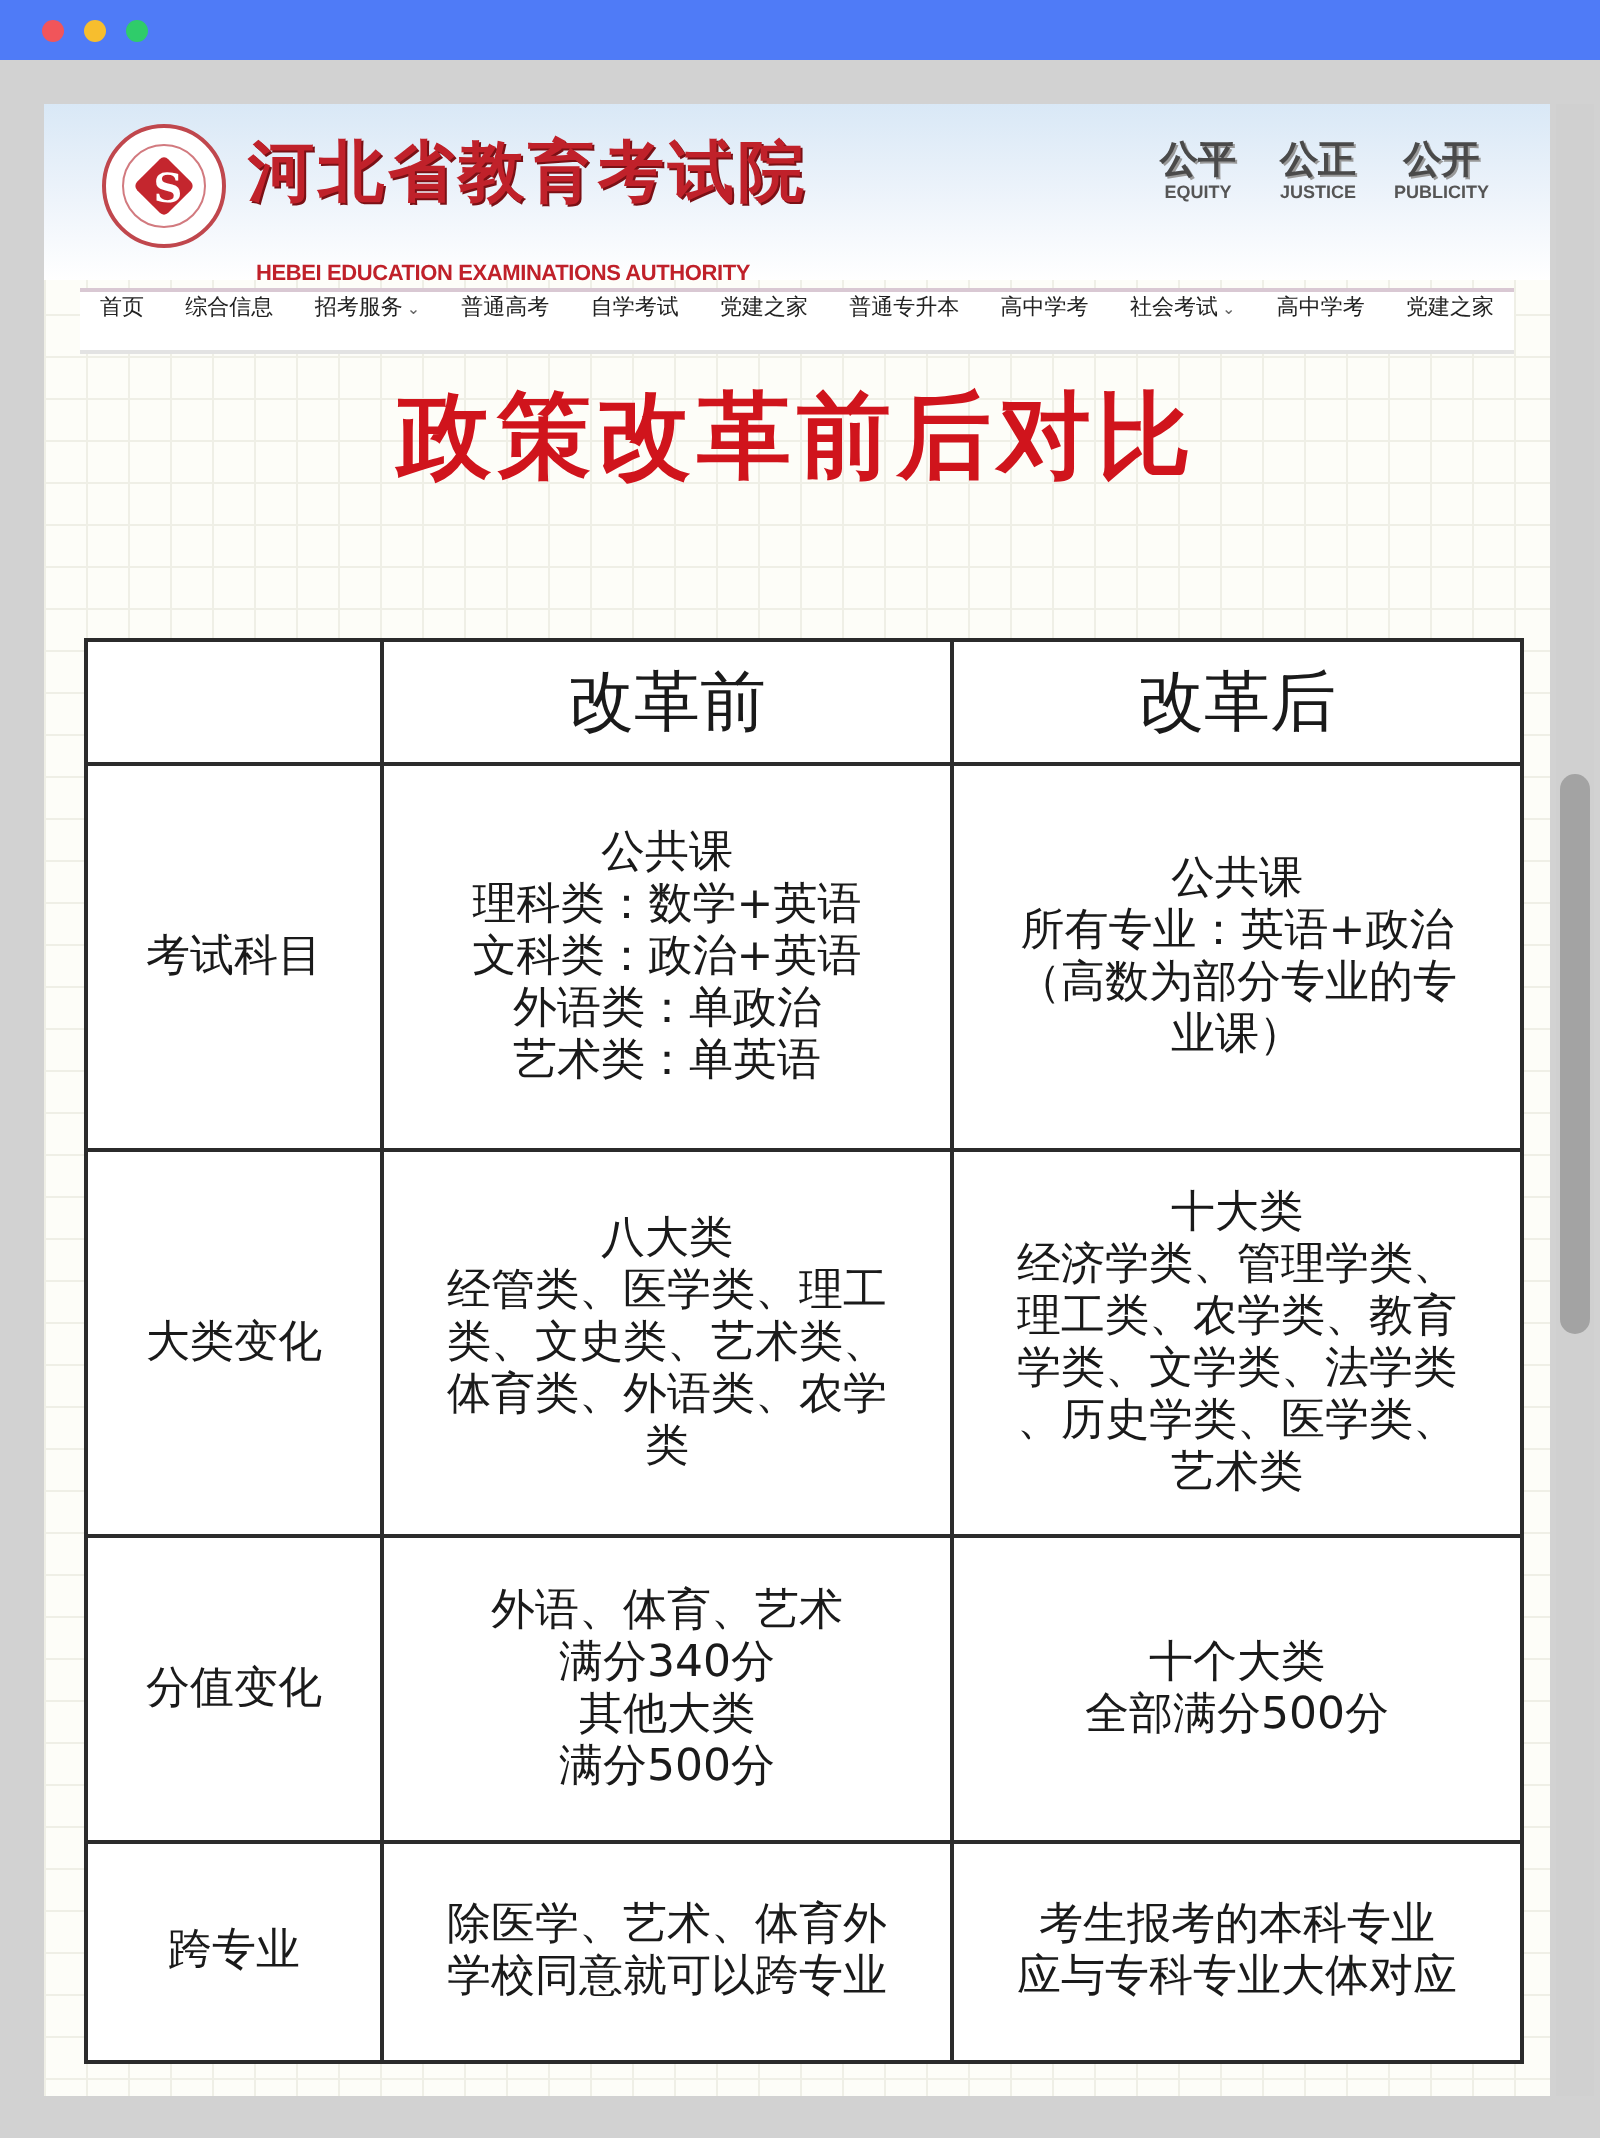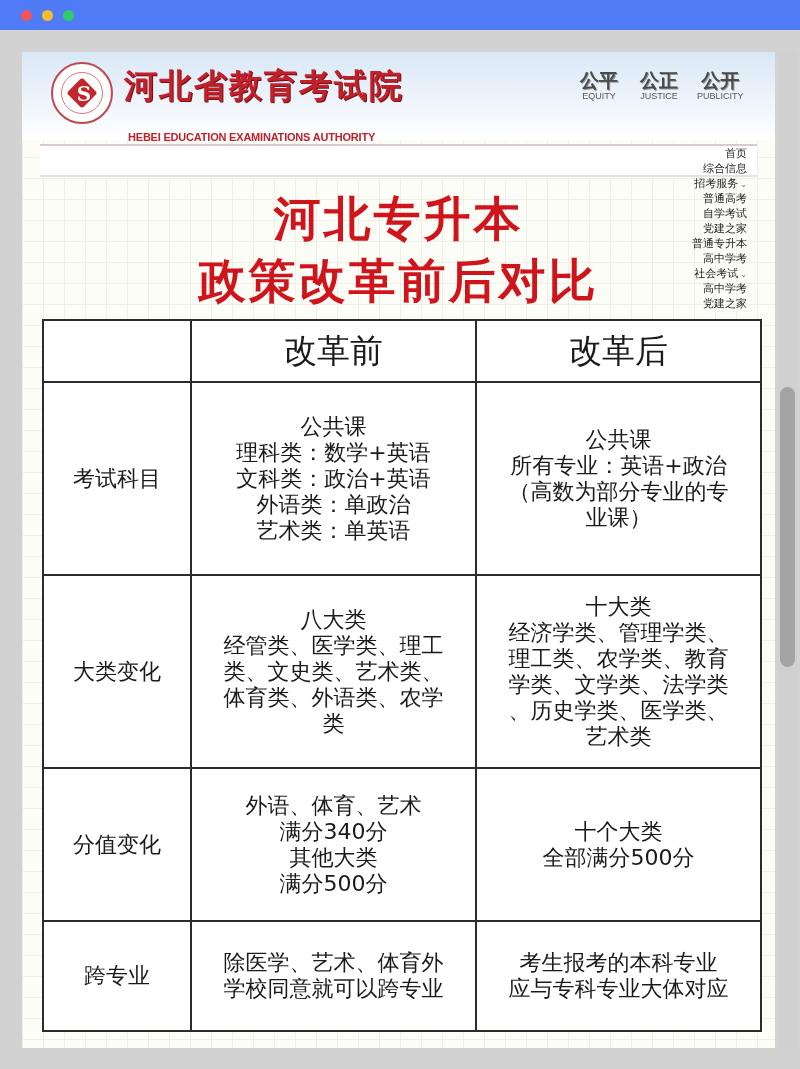--- a/index.html
+++ b/index.html
@@ -53,27 +53,27 @@
     font-size:33px; font-weight:bold; color:#c0212a; letter-spacing:2px;
     text-shadow:1px 1px 0 #7a1015; white-space:nowrap;
   }
   .org-en {
     position:absolute; left:106px; top:58px;
     font-size:11px; font-weight:bold; color:#c0212a; white-space:nowrap;
     font-family:"Liberation Sans",sans-serif; letter-spacing:-0.2px;margin-top:21px;
   }
   .motto { position:absolute; top:18px; text-align:center; }
   .motto .cn { font-size:19px; font-weight:bold; color:#4a4a4a; line-height:20px; text-shadow:1px 1px 0 #999; }
-  .motto .en { font-size:9px; font-weight:normal; color:#555; line-height:12px; font-family:"Liberation Sans",sans-serif;text-align:center; }
+  .motto .en { font-size:9px; font-weight:bold; color:#555; line-height:12px; font-family:"Liberation Sans",sans-serif;text-align:center; }
 
   .nav {
     position:absolute; left:18px; top:92px; width:717px; height:33px;
     border-top:2px solid #d9c8d3; border-bottom:2px solid #e3e3e3;
-    background:#fff; display:flex; align-items:flex-end; justify-content:space-between;
-    padding:0 10px; box-sizing:border-box;flex-direction:column;
+    background:#fff; display:flex; align-items:flex-start; justify-content:space-between;
+    padding:0 10px; box-sizing:border-box;
   }
   .nav-item { font-size:11px; color:#222; white-space:nowrap; cursor:pointer; }
   .nav-item .chev { font-size:8px; color:#666; margin-left:2px; }
 
   .headline {
     position:absolute; left:0; top:136px; width:753px; text-align:center;
     color:#d0141c; font-weight:bold; font-size:47px; line-height:62px; letter-spacing:3px;
   }
 
   table.compare {
@@ -137,21 +137,20 @@
     <span class="nav-item"><span>自学考试</span></span>
     <span class="nav-item"><span>党建之家</span></span>
     <span class="nav-item"><span>普通专升本</span></span>
     <span class="nav-item"><span>高中学考</span></span>
     <span class="nav-item"><span>社会考试</span><span class="chev">⌄</span></span>
     <span class="nav-item"><span>高中学考</span></span>
     <span class="nav-item"><span>党建之家</span></span>
   </div>
 
   <div class="headline">
-    <span class="line">河北专升本</span>
     <span class="line">政策改革前后对比</span>
   </div>
 
   <table class="compare">
     <colgroup>
         <col style="width:148px">
         <col style="width:285px">
         <col style="width:285px">
       </colgroup>
     <tbody>

